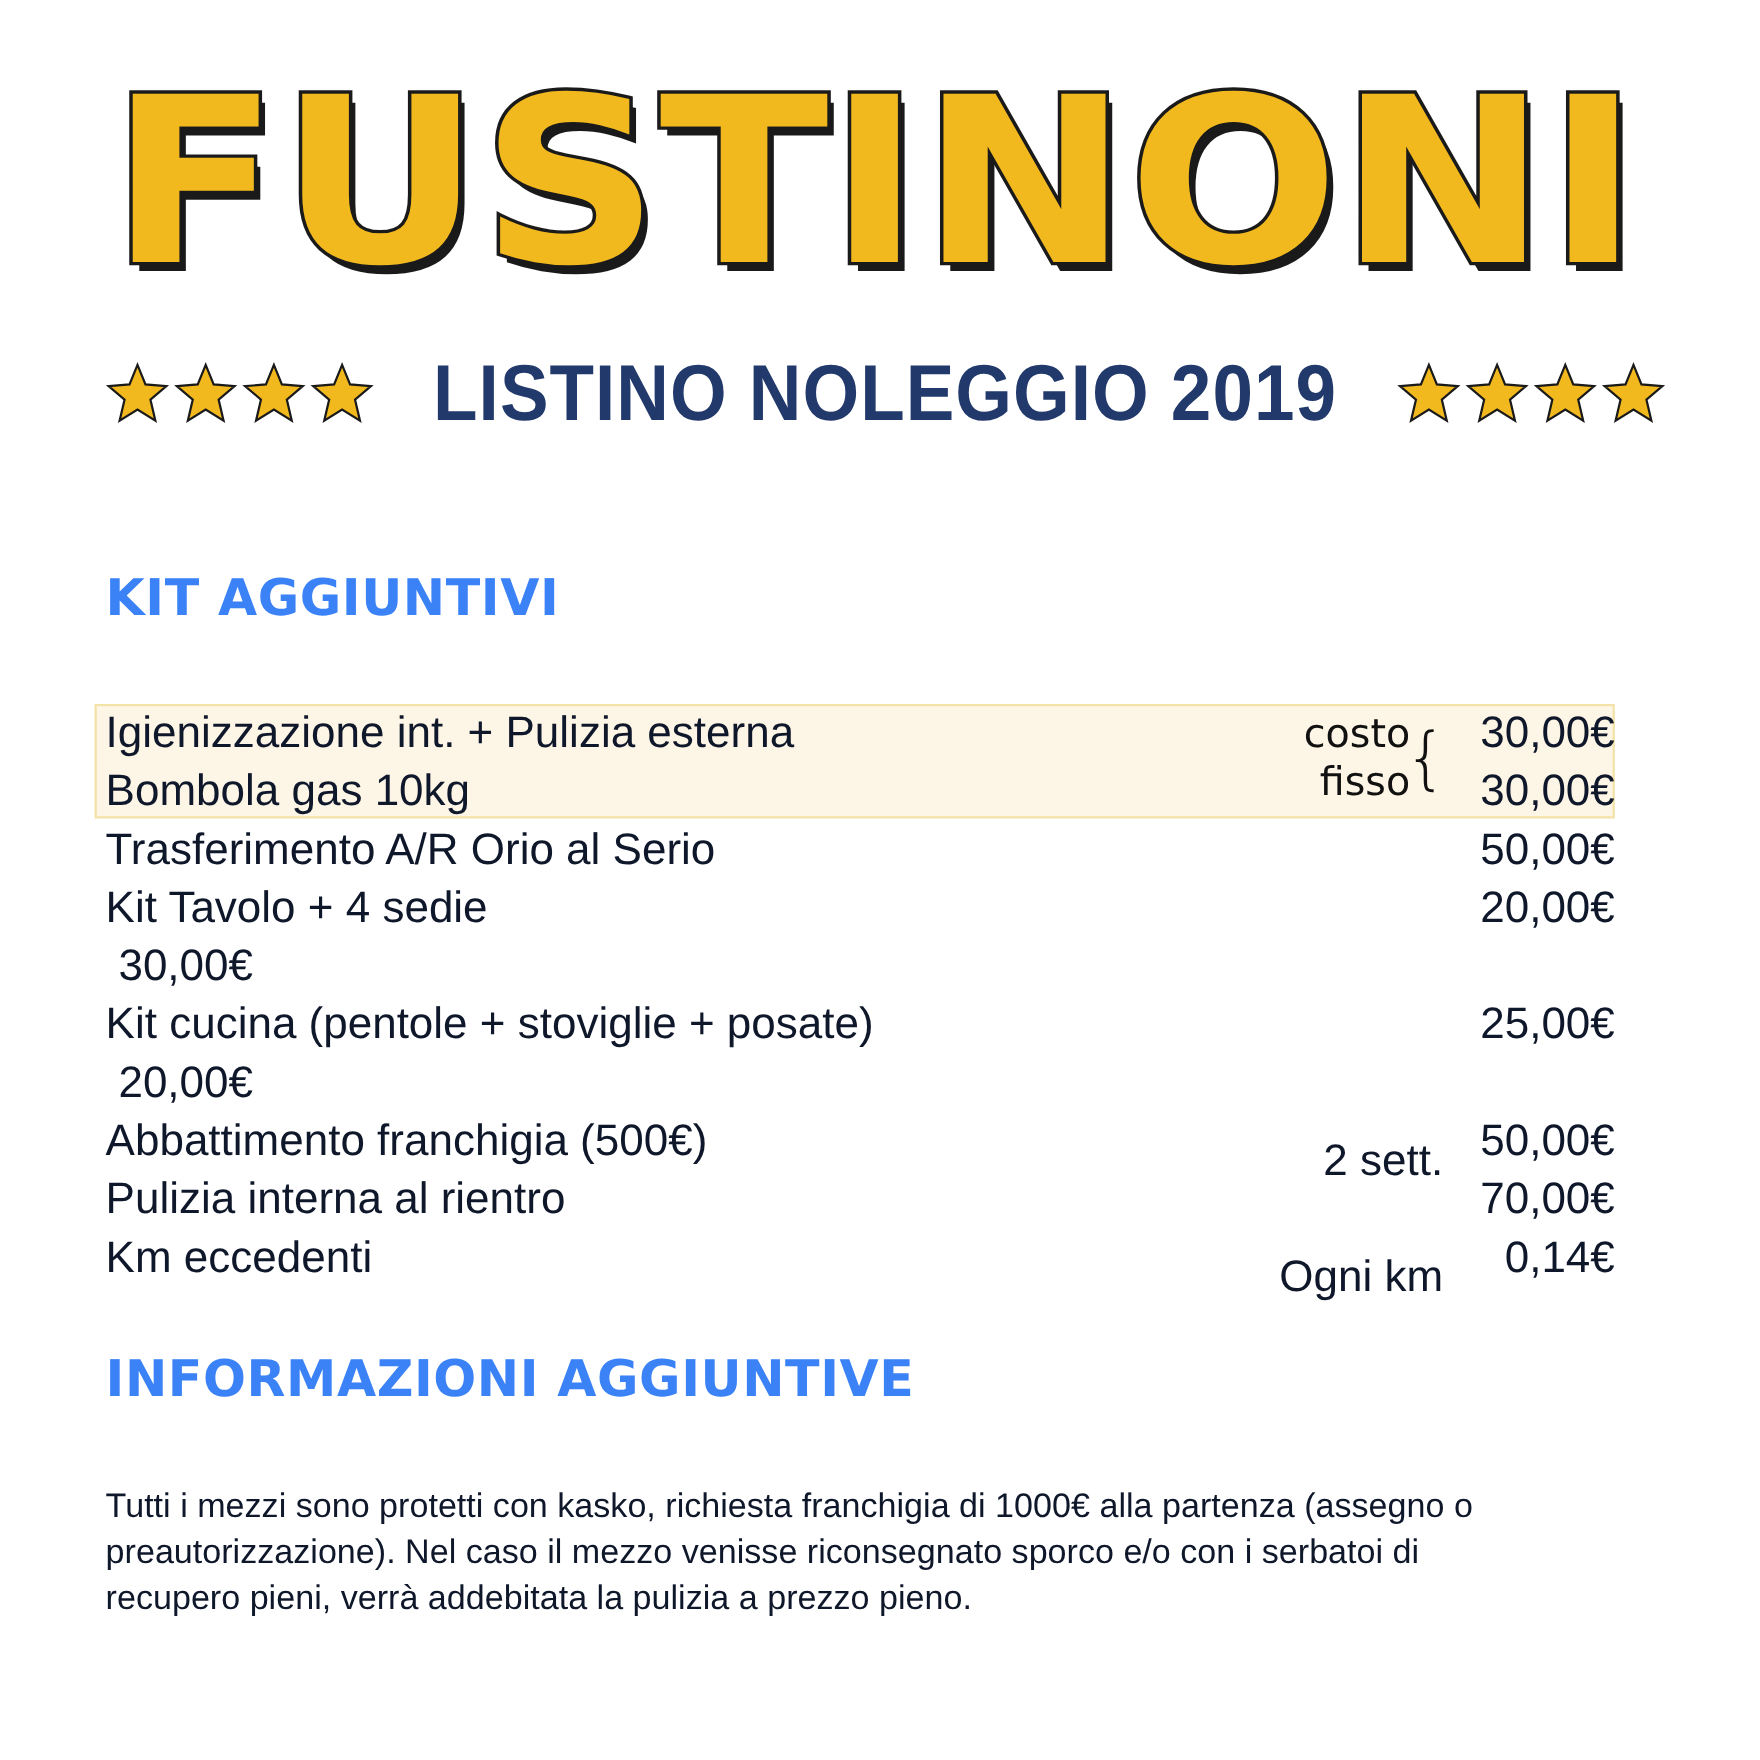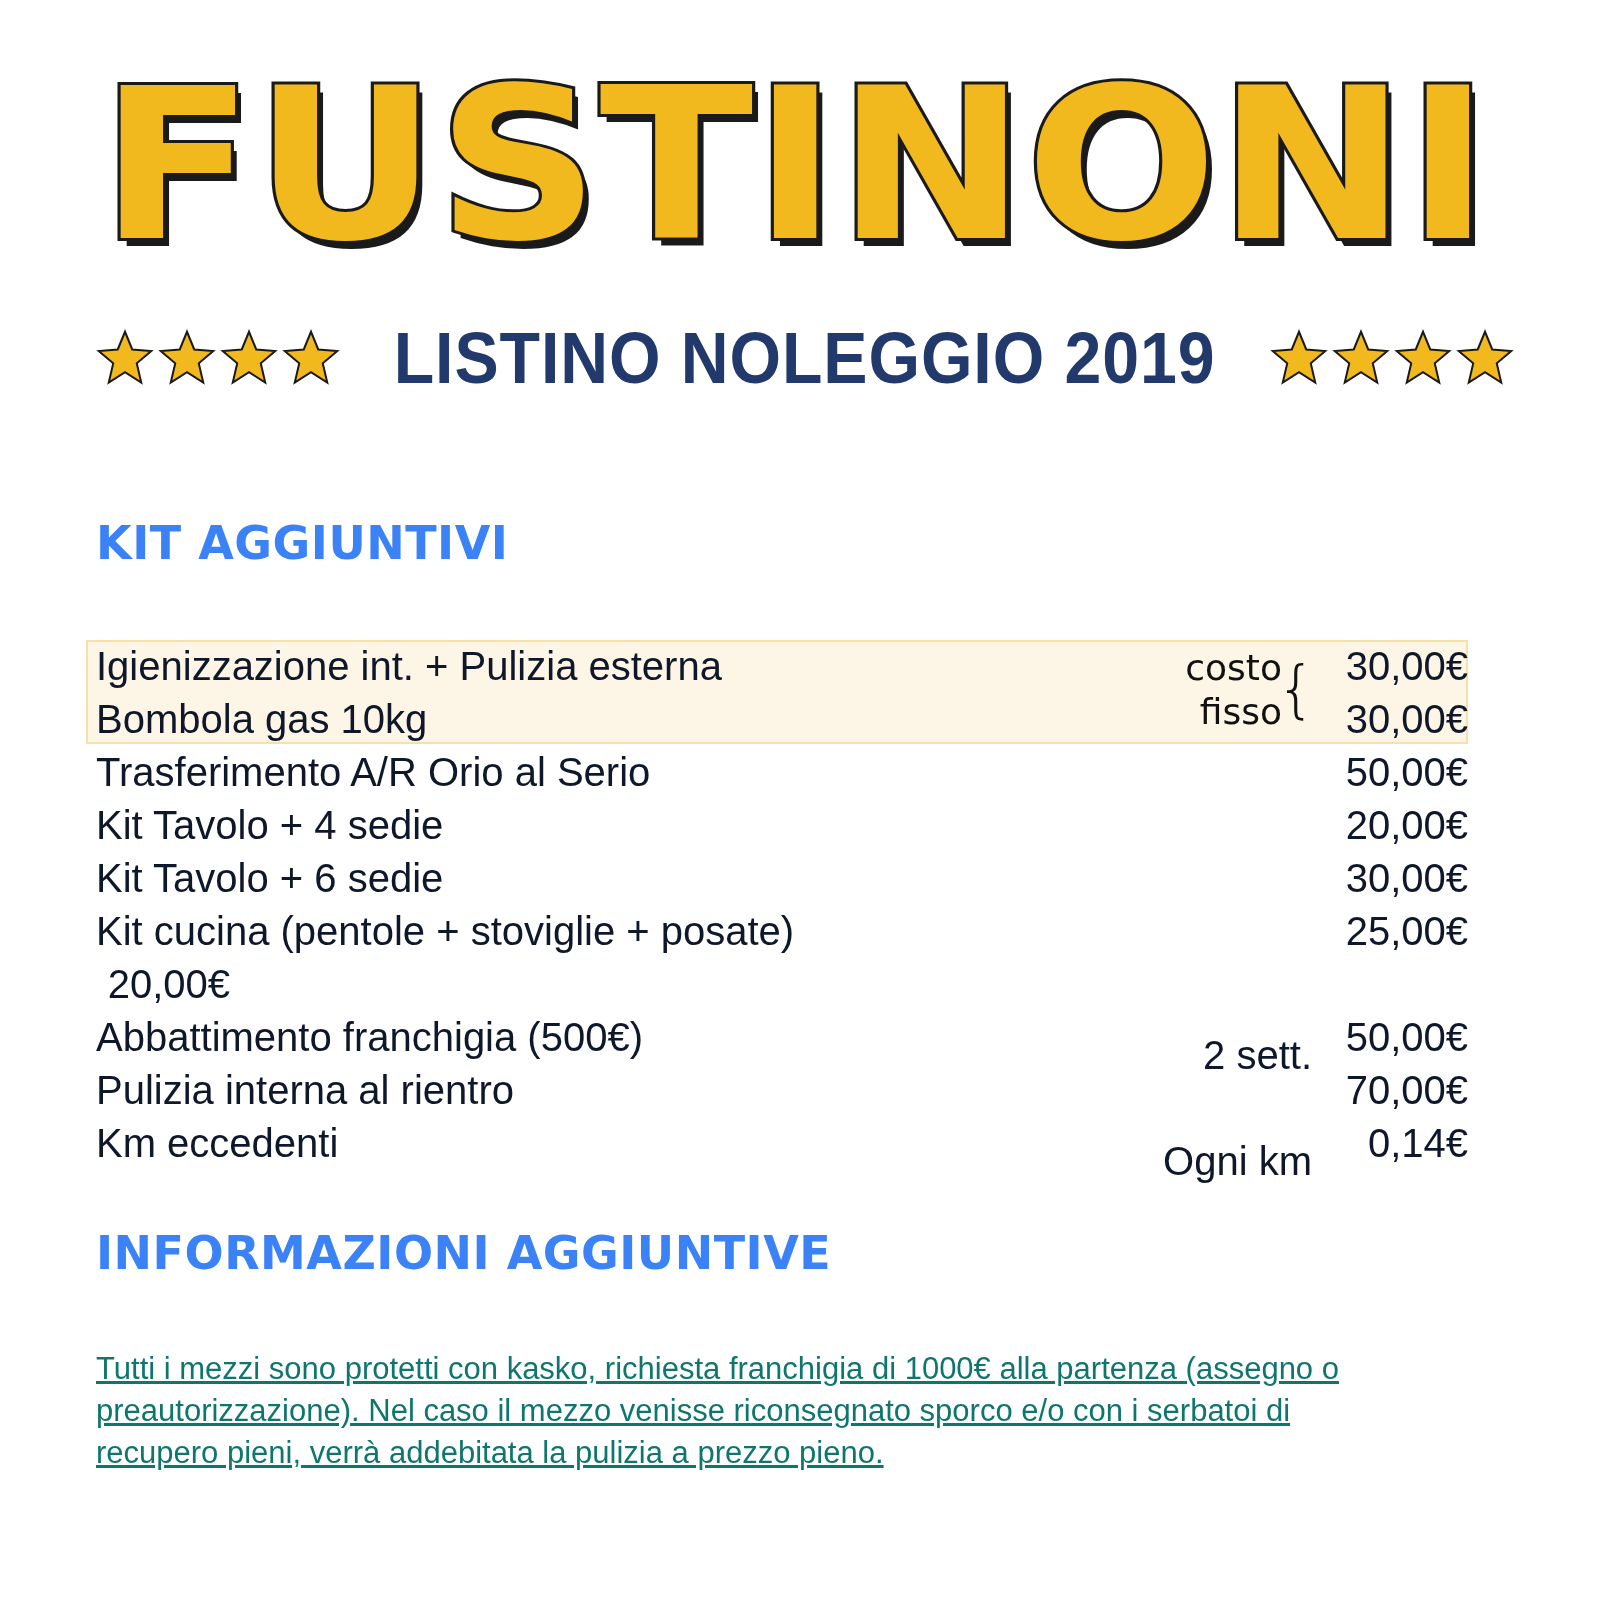--- a/index.html
+++ b/index.html
@@ -21,21 +21,21 @@
   .row { position:relative; height:53px; display:flex; align-items:center;
          font-family:"Liberation Sans", sans-serif; font-size:40px; color:#0f172a; }
   .row .label { flex:1; transform-origin:left; }
   .row .note { text-align:right; margin-right:22px;margin-top:36px; }
   .row .price { width:134px; text-align:right; }
   .costo { position:absolute; right:186px; top:6px; font-size:36px; line-height:44px;
            text-align:right; font-family:"DejaVu Sans", sans-serif; }
   .brace { position:absolute; right:152px; top:4px; font-size:62px; line-height:90px;
            font-family:"DejaVu Sans", sans-serif; font-weight:200; }
   .info { position:absolute; left:96px; top:1348px; width:1400px;
-          font-family:"Liberation Sans", sans-serif; font-size:31px; line-height:42px; color:#0f766e;text-decoration:underline; }
+          font-family:"Liberation Sans", sans-serif; font-size:31px; line-height:42px; color:#0f172a; }
 </style>
 </head>
 <body>
 
 <div class="logo">
   <svg viewBox="0 0 1400 200" preserveAspectRatio="none">
     <text x="700" y="170" text-anchor="middle" font-family="DejaVu Sans, sans-serif" font-weight="bold" font-size="210" fill="#1a1a1a" textLength="1390" lengthAdjust="spacingAndGlyphs" transform="translate(6,8)">FUSTINONI</text>
     <text x="700" y="170" text-anchor="middle" font-family="DejaVu Sans, sans-serif" font-weight="bold" font-size="210" fill="#f2b91f" stroke="#1a1a1a" stroke-width="6" paint-order="stroke" textLength="1390" lengthAdjust="spacingAndGlyphs">FUSTINONI</text>
   </svg>
 </div>
@@ -92,21 +92,20 @@
   </div>
   <div class="row">
     <span class="label">Trasferimento A/R Orio al Serio</span>
     <span class="price">50,00€</span>
   </div>
   <div class="row">
     <span class="label">Kit Tavolo + 4 sedie</span>
     <span class="price">20,00€</span>
   </div>
   <div class="row">
-    <span class="label">Kit Tavolo + 6 sedie</span>
     <span class="price">30,00€</span>
   </div>
   <div class="row">
     <span class="label">Kit cucina (pentole + stoviglie + posate)</span>
     <span class="price">25,00€</span>
   </div>
   <div class="row">
     <span class="price">20,00€</span>
   </div>
   <div class="row">

